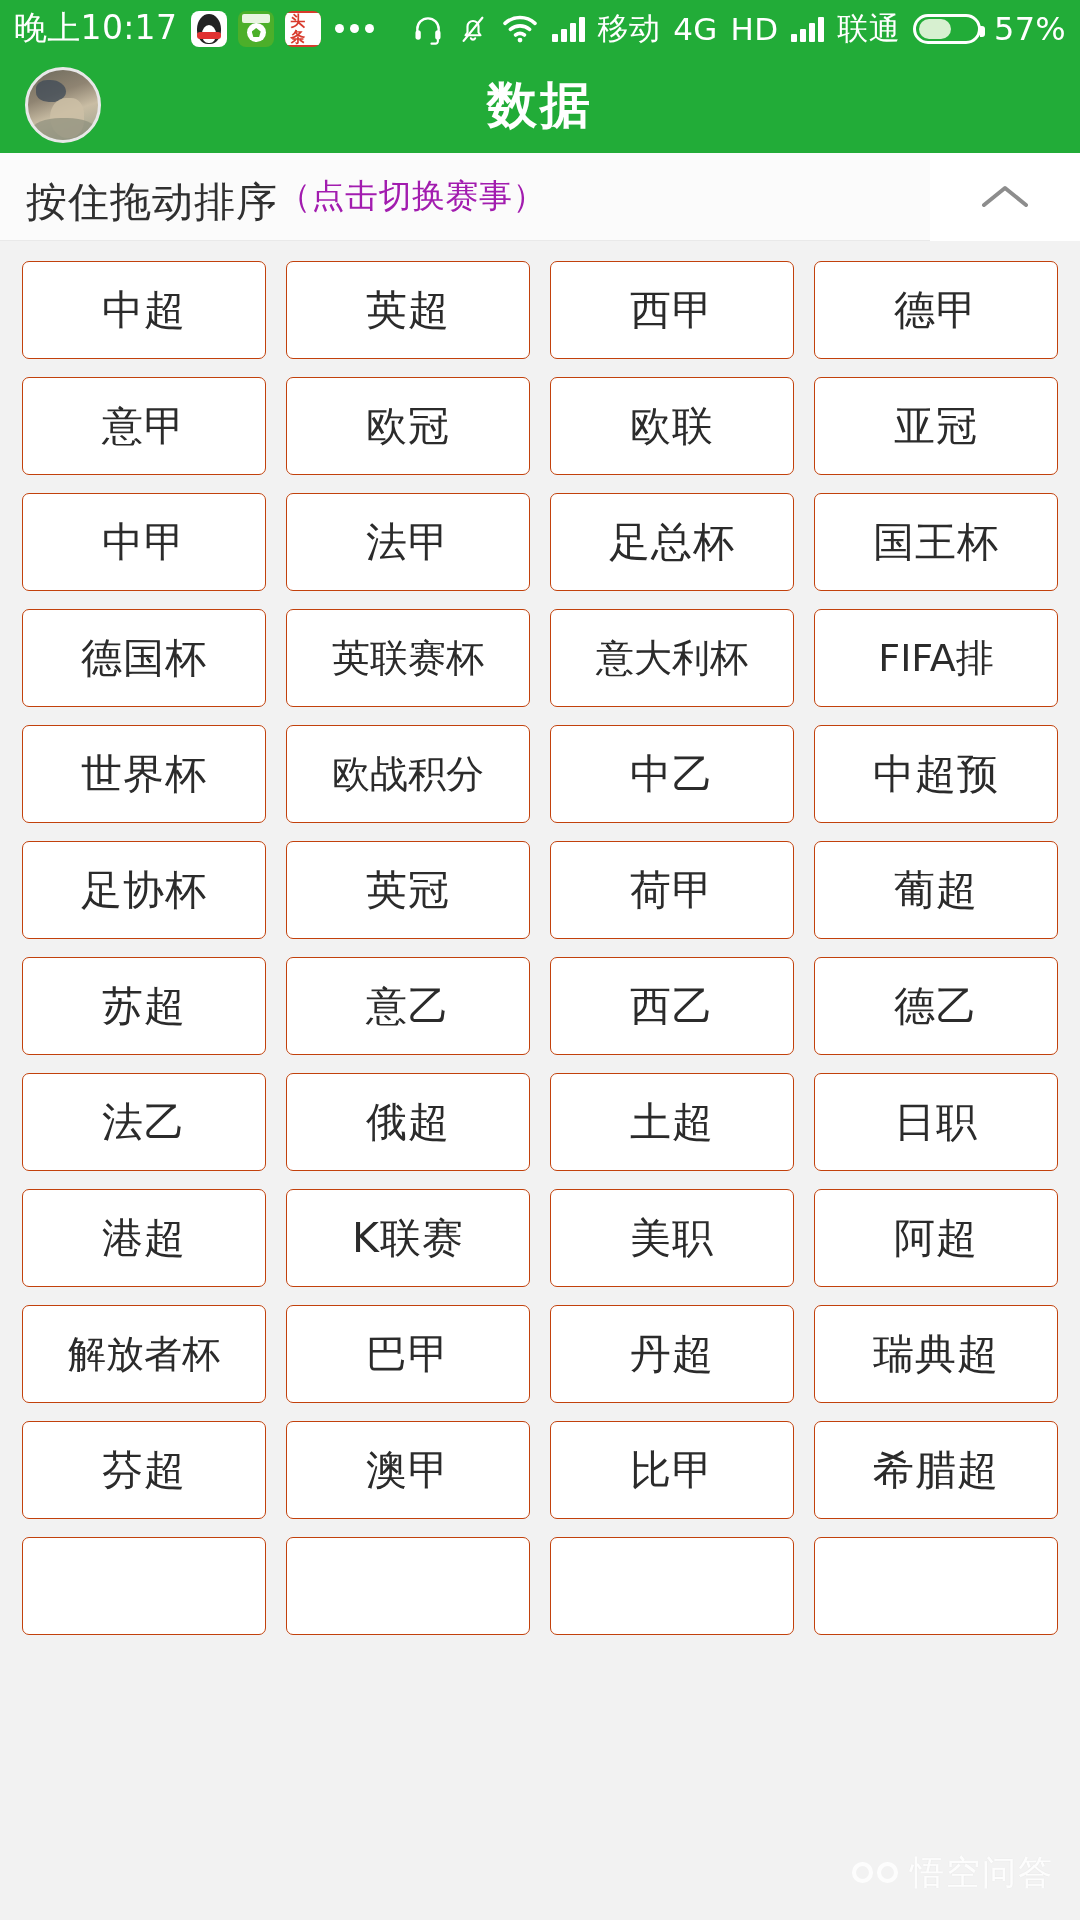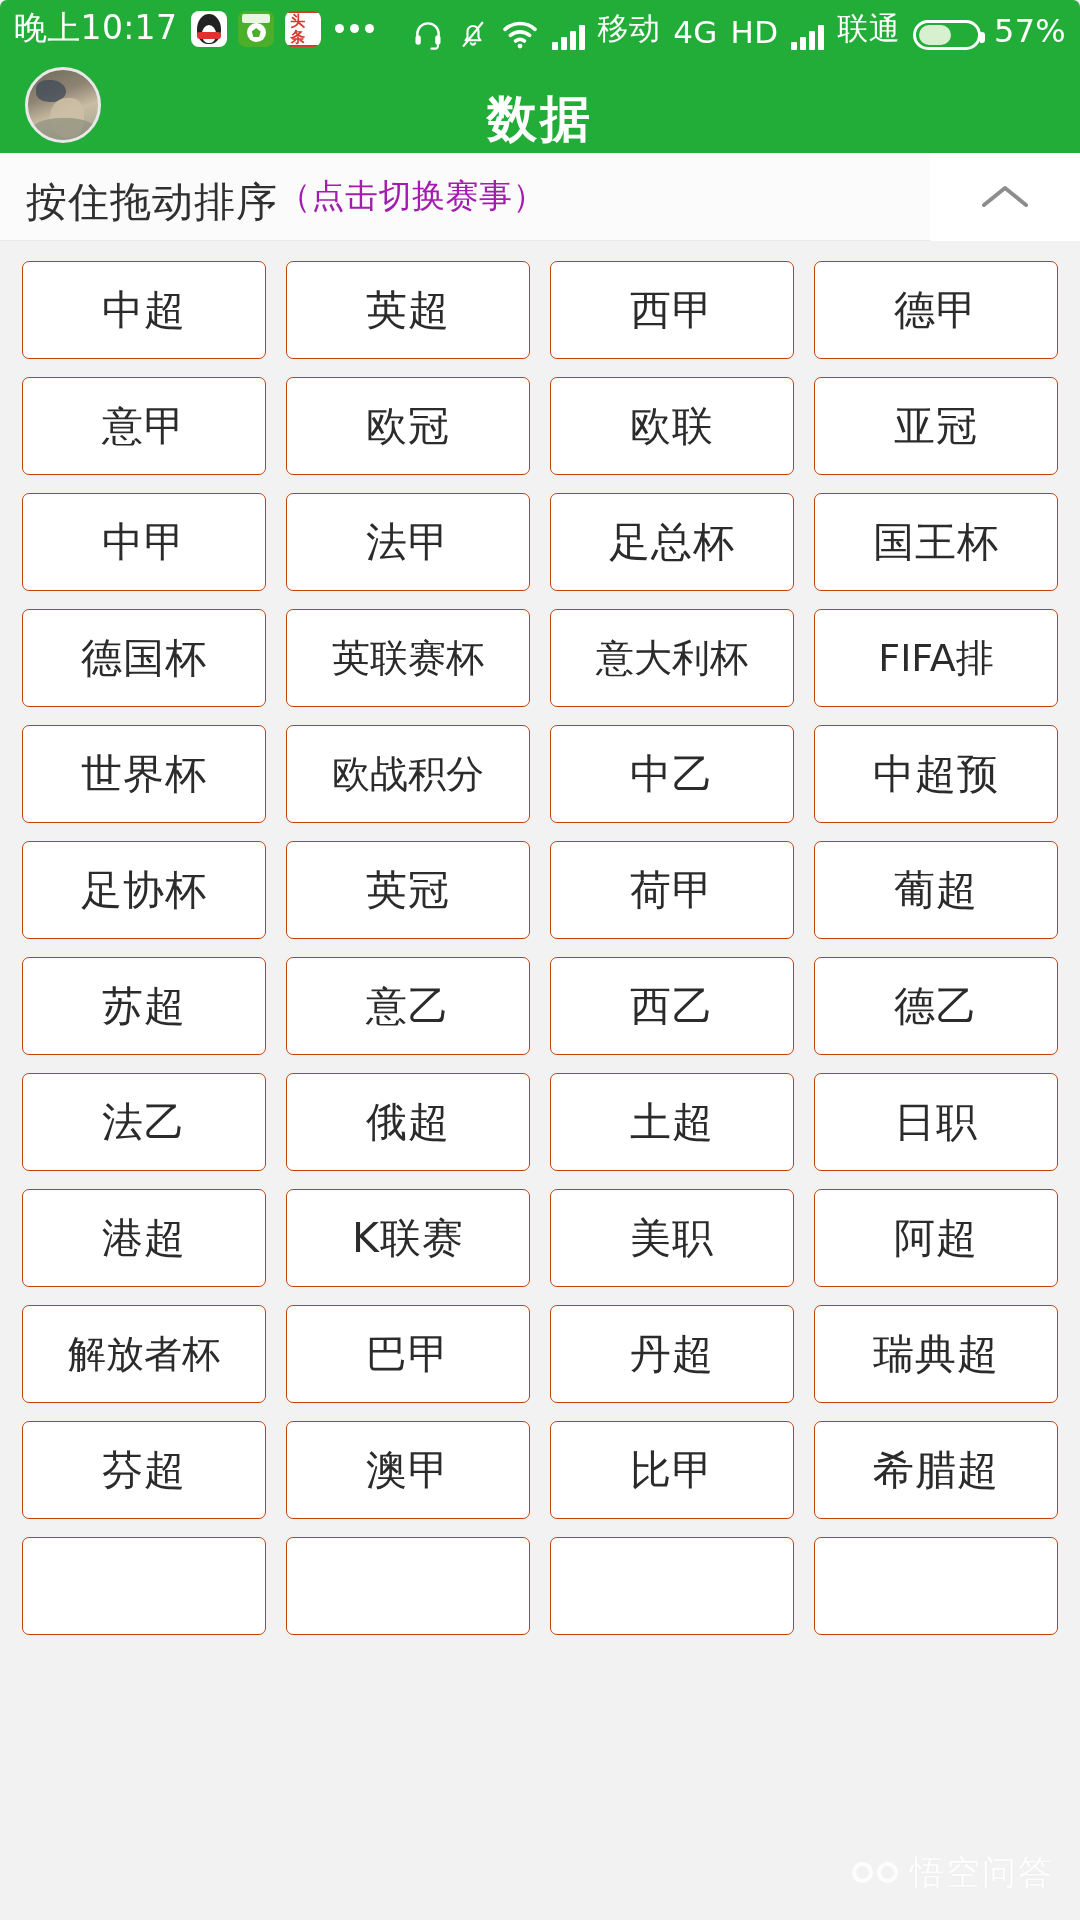--- a/index.html
+++ b/index.html
@@ -27,36 +27,36 @@
   .ic-green{ background:#4caf2a; }
   .ic-green .ball{width:19px;height:19px;border-radius:50%;background:#fff;position:relative;top:4px;}
   .ic-green .ball:after{content:"";position:absolute;left:5px;top:5px;width:9px;height:9px;background:#4caf2a;
        clip-path:polygon(50% 0,100% 38%,82% 100%,18% 100%,0 38%);}
   .ic-green .cap{position:absolute;top:3px;left:4px;width:28px;height:9px;background:#e8f5e0;border-radius:2px;}
   .ic-red{ background:#d83a2c; color:#fff; }
   .ic-red .tt{font-size:15px;line-height:16px;font-family:"DejaVu Sans",sans-serif;font-weight:bold;
       background:#fff;color:#d83a2c;padding:0 5px;border-radius:2px;}
   .dots{ display:flex; gap:6px; align-items:center; margin-left:3px;}
   .dots i{ width:9px;height:9px;border-radius:50%;background:#fff;display:block;}
-  .sb-right{ margin-left:auto; display:flex; align-items:flex-end; gap:13px; white-space:nowrap;}
+  .sb-right{ margin-left:auto; display:flex; align-items:center; gap:13px; white-space:nowrap;}
   .carrier{ font-size:31px; }
   .sig{ display:flex; align-items:flex-end; gap:3px; height:26px;}
   .sig i{ width:6px; background:#fff; display:block; border-radius:1px;}
   .sig i:nth-child(1){height:8px;}
   .sig i:nth-child(2){height:13px;}
   .sig i:nth-child(3){height:19px;}
   .sig i:nth-child(4){height:25px;}
   .battery{ width:68px;height:30px;border:3px solid #fff;border-radius:15px;position:relative;display:flex;align-items:center;}
   .battery .fill{ height:20px;background:#d7f0d0;border-radius:10px;margin-left:3px;}
   .battery:after{content:"";position:absolute;right:-7px;top:9px;width:5px;height:11px;background:#fff;border-radius:0 3px 3px 0;}
   .pct{ font-size:32px; }
   svg.sbi{ display:block; }
 
   
-  .appbar{ height:96px; background:#22ac38; position:relative; display:flex; align-items:flex-end;}
+  .appbar{ height:96px; background:#22ac38; position:relative; display:flex; align-items:center;}
   .avatar{ position:absolute; left:25px; top:50%; transform:translateY(-50%);
            width:76px;height:76px;border-radius:50%;border:3px solid #e8e8e8; overflow:hidden;
            background:linear-gradient(160deg,#6d6a5c 0%,#8f8472 35%,#c9bda4 60%,#9aa08c 100%); }
   .avatar .blob1{position:absolute;left:8px;top:10px;width:30px;height:22px;background:#3e4a57;opacity:.75;border-radius:40% 55% 50% 45%;}
   .avatar .blob2{position:absolute;left:22px;top:28px;width:34px;height:40px;background:#cdbfa6;opacity:.85;border-radius:50% 40% 45% 55%;}
   .avatar .blob3{position:absolute;left:4px;top:48px;width:64px;height:26px;background:#8d8e7c;opacity:.7;border-radius:45%;}
   .apptitle{ width:100%; text-align:center; color:#fff; font-size:50px; font-weight:bold; letter-spacing:3px;}
 
   
   .sechead{ height:88px; background:#fbfbfb; display:flex; align-items:center;
@@ -82,21 +82,21 @@
     position:absolute; right:26px; bottom:24px;
     display:flex; align-items:center; gap:12px;
     color:#ffffff; opacity:.9; font-size:34px; letter-spacing:2px;
     text-shadow:0 0 2px rgba(0,0,0,.07);
     pointer-events:none;
   }
   .wm-logo{ width:46px;height:30px;position:relative;}
   .wm-logo i{position:absolute;top:4px;width:21px;height:21px;border:4px solid #fff;border-radius:50%;}
   .wm-logo i:first-child{left:0;}
   .wm-logo i:last-child{right:0;}
-  .page{ position:relative; width:1080px; height:1920px; overflow:hidden;border-radius:7px;}
+  .page{ position:relative; width:1080px; height:1920px; overflow:hidden;}
 </style>
 </head>
 <body>
 
 <div class="page">
 
   <div class="statusbar">
     <span class="sb-time">晚上10:17</span>
 
     <span class="sb-icons">

